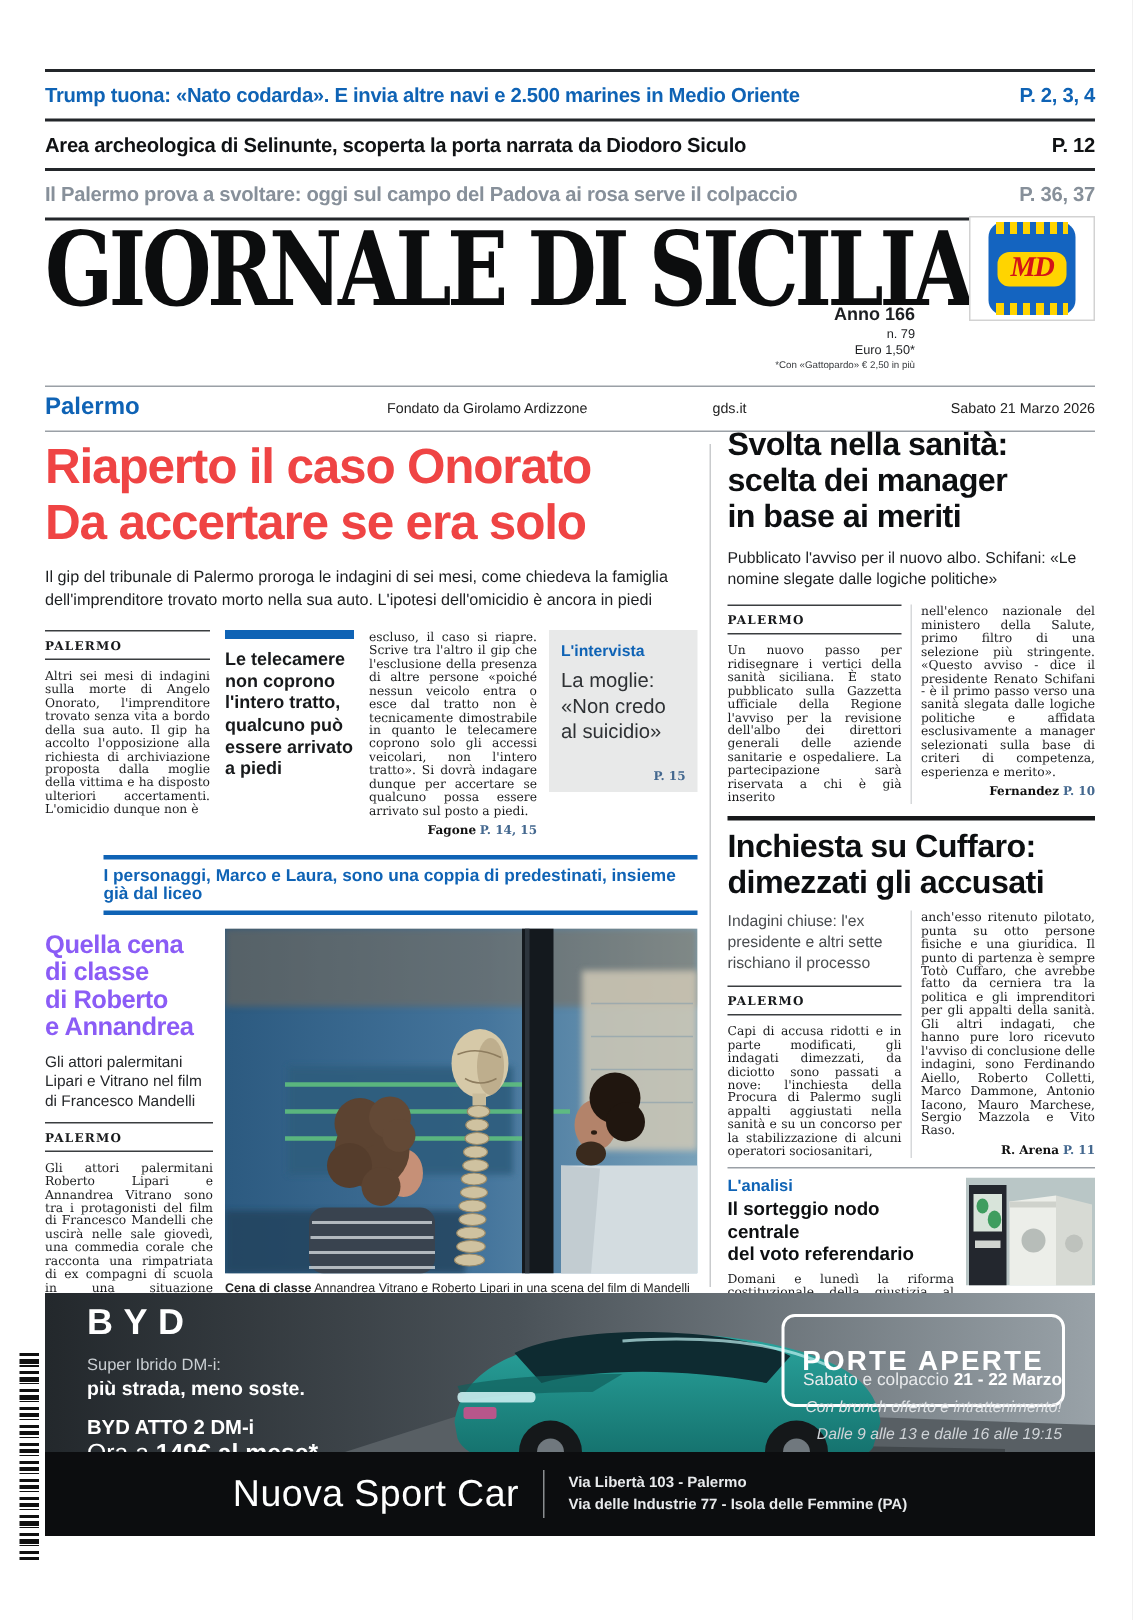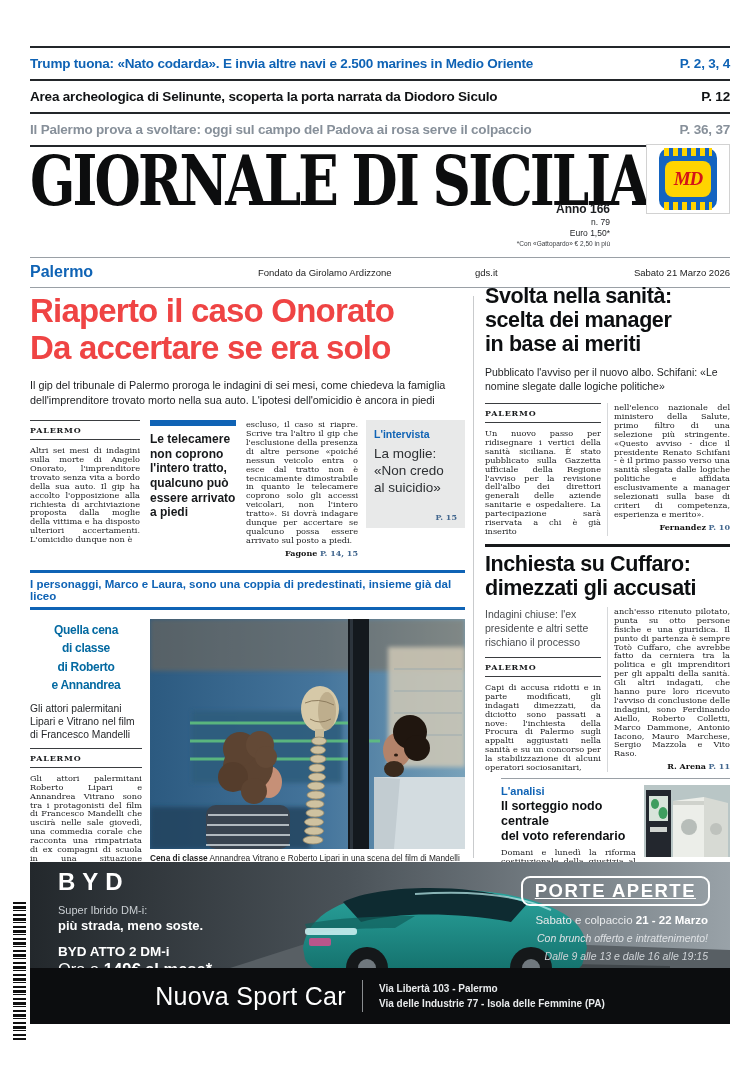--- a/index.html
+++ b/index.html
@@ -21,21 +21,21 @@
   .issue{position:absolute;right:120px;top:62px;text-align:right;font-size:8.5px;line-height:1.25;color:#1d1f22;}
   .issue-anno{font-weight:800;font-size:12px;}
   .issue-note{font-size:6.5px;margin-top:2px;color:#3a3d40;}
   .md-logo{position:absolute;right:0;top:4px;width:82px;height:68px;background:#fff;
            border:1px solid #d2d2d2;display:flex;align-items:center;justify-content:center;}
   .md-blue{width:58px;height:62px;background:#1464c0;border-radius:10px;position:relative;
            display:flex;align-items:center;justify-content:center;}
   .md-teeth{position:absolute;left:5px;right:5px;height:8px;
             background:repeating-linear-gradient(90deg,#ffd400 0 5px,#1464c0 5px 9px);}
   .md-teeth.top{top:0;} .md-teeth.bottom{bottom:0;}
-  .md-yellow{width:46px;height:36px;background:#ffd400;border-radius:8px;
+  .md-yellow{width:46px;height:23px;background:#ffd400;border-radius:8px;
              display:flex;align-items:center;justify-content:center;}
   .md-yellow span{color:#d41317;font-weight:800;font-style:italic;font-size:19px;
                   font-family:"Liberation Serif",serif;letter-spacing:-1px;}
 
   
   .dateline{position:absolute;left:30px;right:25px;top:257px;height:29px;
             border-top:1px solid #9aa0a6;border-bottom:1px solid #9aa0a6;}
   .dateline span{position:absolute;font-size:9.5px;color:#222;}
   .edition{left:0;top:5px;font-size:16px !important;font-weight:800;color:#0f63b5 !important;}
   .founded{left:228px;top:9px;}
@@ -66,63 +66,63 @@
   .quote-bar{height:6px;background:#0f63b5;margin-bottom:6px;}
   .scq p{margin:0;font-size:12px;line-height:1.22;font-weight:800;color:#17191b;}
   .interview-box{width:99px;margin-left:8px;background:#e8e9e9;padding:8px 8px 6px;box-sizing:border-box;}
   .box-label{color:#0f63b5;font-weight:800;font-size:10.5px;margin-bottom:5px;}
   .box-quote{font-size:13.5px;line-height:1.26;color:#2e3134;margin:0;}
   .box-page{text-align:right;font-family:"DejaVu Serif",serif;font-size:8px;font-weight:700;
             color:#44688f;margin-top:16px;}
 
   
   .banner{margin-top:12px;border-top:3px solid #0f63b5;border-bottom:3px solid #0f63b5;
-          padding:5px 0;font-size:11.5px;font-weight:800;color:#0f63b5;}
+          padding:5px 0;font-size:11.5px;font-weight:800;color:#0f63b5;margin-left:39px;}
   .feature-row{display:flex;margin-top:9px;align-items:flex-start;}
   .feature-text{width:112px;}
-  .feature-text h3{margin:2px 0 0;font-size:12px;line-height:18.5px;font-weight:800;
-                   letter-spacing:-0.3px;color:#0369a1;text-align:center;}
+  .feature-text h3{margin:2px 0 0;font-size:17px;line-height:18.5px;font-weight:800;
+                   letter-spacing:-0.3px;color:#8b5cf6;}
   .feature-text h3 span{display:block;}
   .f-deck{font-size:10.3px;line-height:13px;color:#26282b;margin:7px 0 7px;}
   .feature-photo{width:315px;margin:0 0 0 8px;}
   .feature-photo svg{display:block;}
   .feature-photo figcaption{font-size:8.3px;color:#222;margin-top:4px;}
   .feature-photo figcaption b{font-weight:800;}
 
   
   .right-col{position:absolute;left:485px;top:284px;width:245px;}
   .right-col h2{margin:0;font-size:21.5px;line-height:24px;font-weight:800;letter-spacing:-0.4px;color:#0d0f11;}
   .right-col h2 span{display:block;}
   .r-deck{margin:10px 0 0;font-size:10.5px;line-height:13.5px;color:#1d1f21;}
   .two-col{display:flex;margin-top:10px;}
   .tc-left{width:116px;padding-right:6px;border-right:1px solid #d6d8da;}
   .tc-right{width:116px;padding-left:6px;}
   .cuffaro{margin-top:8px;border-top:3px solid #17191b;padding-top:5px;}
   .cuf-row{display:flex;margin-top:7px;}
   .cuf-deck{font-size:10.5px;line-height:14px;color:#4a4d50;margin:0 0 8px;}
-  .analysis{display:flex;gap:8px;margin-top:6px;border-top:1px solid #9aa0a6;padding-top:6px;margin-left:16px;}
+  .analysis{display:flex;gap:8px;margin-top:6px;border-top:1px solid #9aa0a6;padding-top:6px;}
   .an-text{flex:1;}
   .an-label{color:#0f63b5;font-weight:800;font-size:11px;}
   .an-head{font-size:12.5px;line-height:15px;font-weight:800;color:#0d0f11;margin:2px 0 4px;}
   .an-photo{width:86px;}
   .an-photo svg{display:block;}
 
   
   .ad{position:absolute;left:30px;top:862px;width:700px;height:178px;}
   .ad-panel{position:relative;width:700px;height:106px;overflow:hidden;background:#3c4146;}
   .ad-panel svg{position:absolute;left:0;top:0;}
   .ad-panel .ovl{position:absolute;color:#fff;white-space:nowrap;}
   .byd{left:28px;top:6px;font-size:24px;font-weight:800;letter-spacing:7px;}
   .tag1{left:28px;top:42px;font-size:11px;color:#c9ced2 !important;}
   .tag2{left:28px;top:56px;font-size:13px;font-weight:800;}
   .model{left:28px;top:82px;font-size:13.5px;font-weight:800;}
   .offer{left:28px;top:98px;font-size:16.5px;}
   .offer b{font-weight:800;}
-  .porte{right:20px;top:14px;border:2px solid #fff;border-radius:9px;padding:2px 12px;
-         font-size:18.5px;font-weight:800;letter-spacing:1.5px;text-decoration:underline;}
+  .porte{right:20px;top:14px;border:2px solid #fff;border-radius:9px;padding:18px 12px;
+         font-size:18.5px;font-weight:800;letter-spacing:1.5px;}
   .ev-dates{right:22px;top:52px;font-size:11.5px;color:#e8eaec !important;}
   .ev-dates b{font-weight:800;color:#fff;}
   .ev-info{right:22px;top:70px;font-size:10.5px;font-style:italic;color:#dfe2e5 !important;}
   .ev-hours{right:22px;top:88px;font-size:10.5px;font-style:italic;color:#cfd3d7 !important;}
   .ad-bar{height:56px;background:#0c0d0f;display:flex;align-items:center;justify-content:center;gap:16px;color:#fff;}
   .dealer{font-size:25px;font-weight:500;letter-spacing:0.3px;}
   .bar-divider{width:1px;height:32px;background:#8a8d90;}
   .addresses{font-size:10px;line-height:1.55;font-weight:600;color:#e8eaec;}
 
   .barcode{position:absolute;left:13px;top:902px;width:13px;height:138px;

